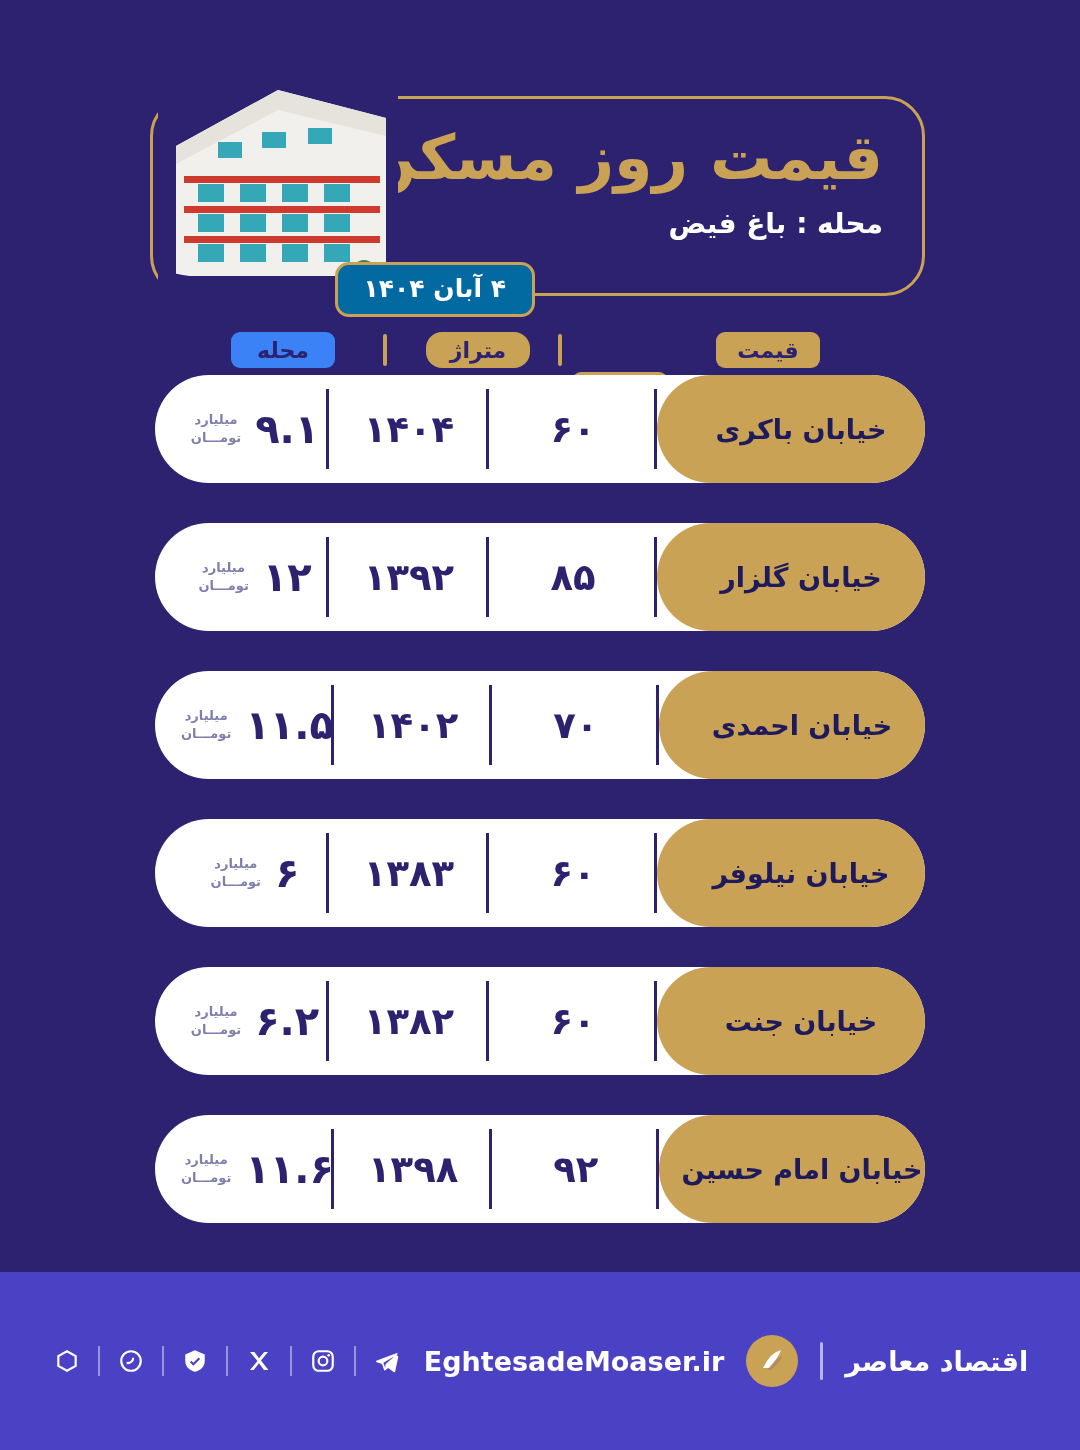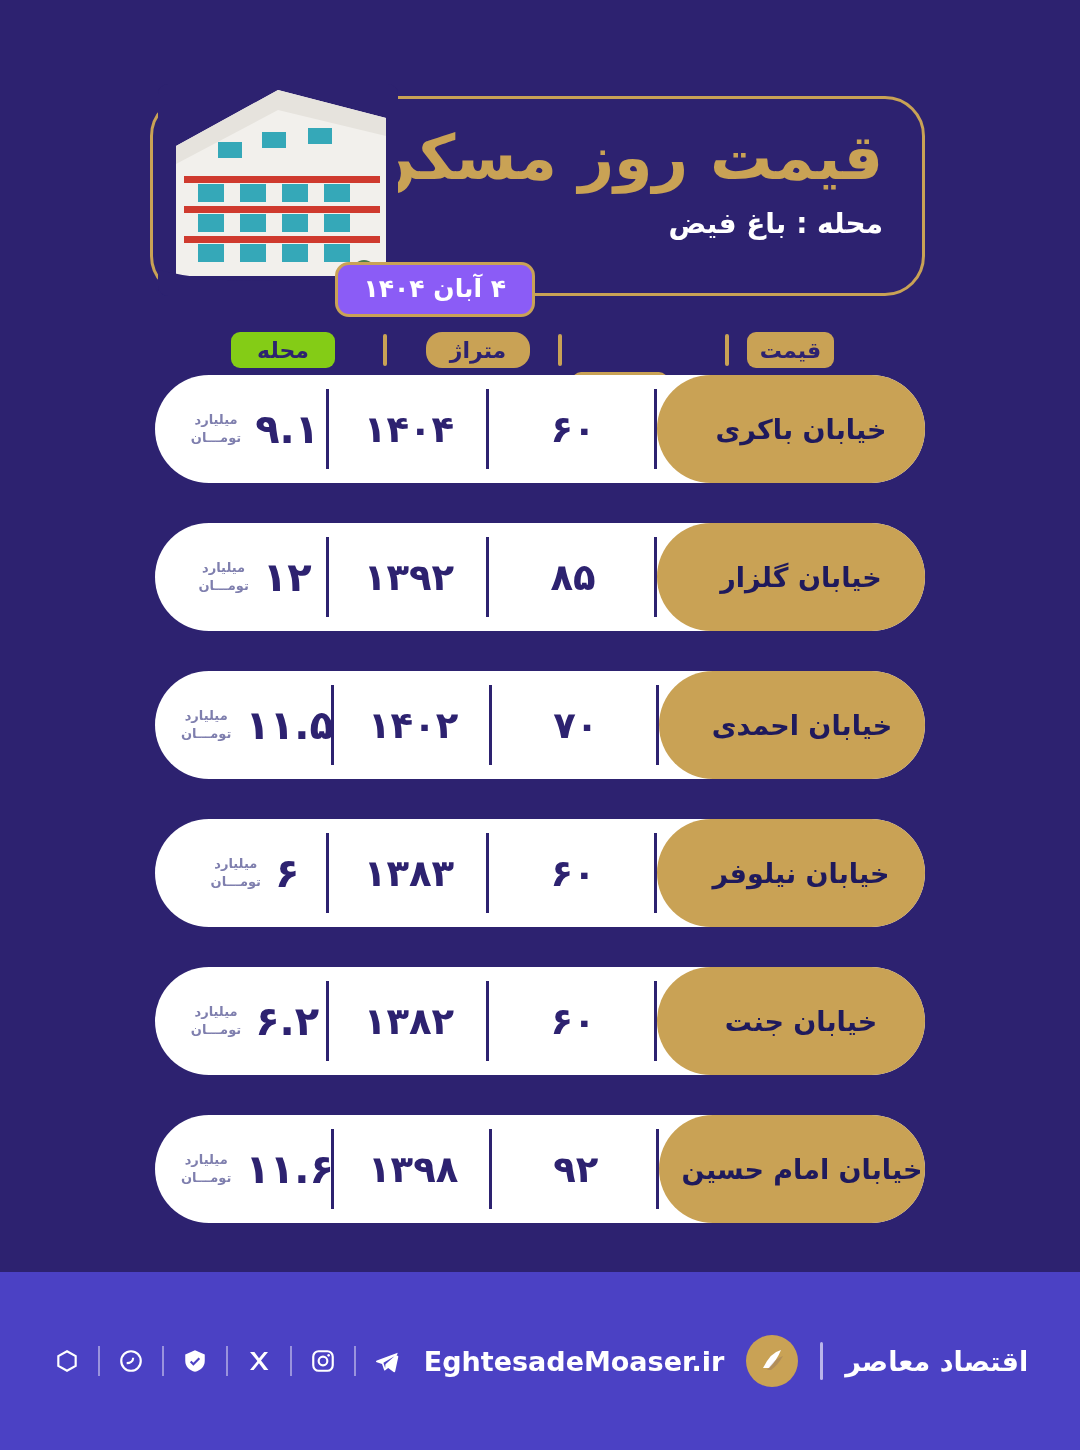--- a/index.html
+++ b/index.html
@@ -58,21 +58,21 @@
   }
   .photo svg { display: block; }
 
   .date-pill {
     position: absolute;
     top: 262px; right: 545px;
     min-width: 200px;
     padding: 9px 26px 11px;
     border: 3px solid #c9a255;
     border-radius: 14px;
-    background: #8b5cf6;
+    background: #0369a1;
     color: #ffffff;
     font-size: 25px;
     font-weight: bold;
     text-align: center;
     direction: rtl;
   }
 
   
   .col-heads {
     position: absolute;
@@ -86,25 +86,25 @@
     border-radius: 9px;
     background: #c9a255;
     color: #2d2270;
     font-size: 22px;
     font-weight: bold;
     display: flex;
     align-items: center;
     justify-content: center;
     padding: 0 18px;
   }
-  .chip.white { background: #84cc16; color: #2d2270; }
+  .chip.white { background: #3b82f6; color: #2d2270; }
   .chip-nb { right: 590px; width: 104px; }
   .chip-area { right: 395px; width: 104px; border-radius: 16px; }
   .chip-year { right: 257px; width: 96px; margin-top: 40px; }
-  .chip-price { right: 91px; width: 87px; }
+  .chip-price { right: 105px; width: 104px; }
   .divider {
     position: absolute;
     top: 2px;
     width: 4px; height: 32px;
     background: #c9a255;
     border-radius: 2px;
   }
   .div1 { right: 538px; }
   .div2 { right: 363px; }
   .div3 { right: 196px; }

